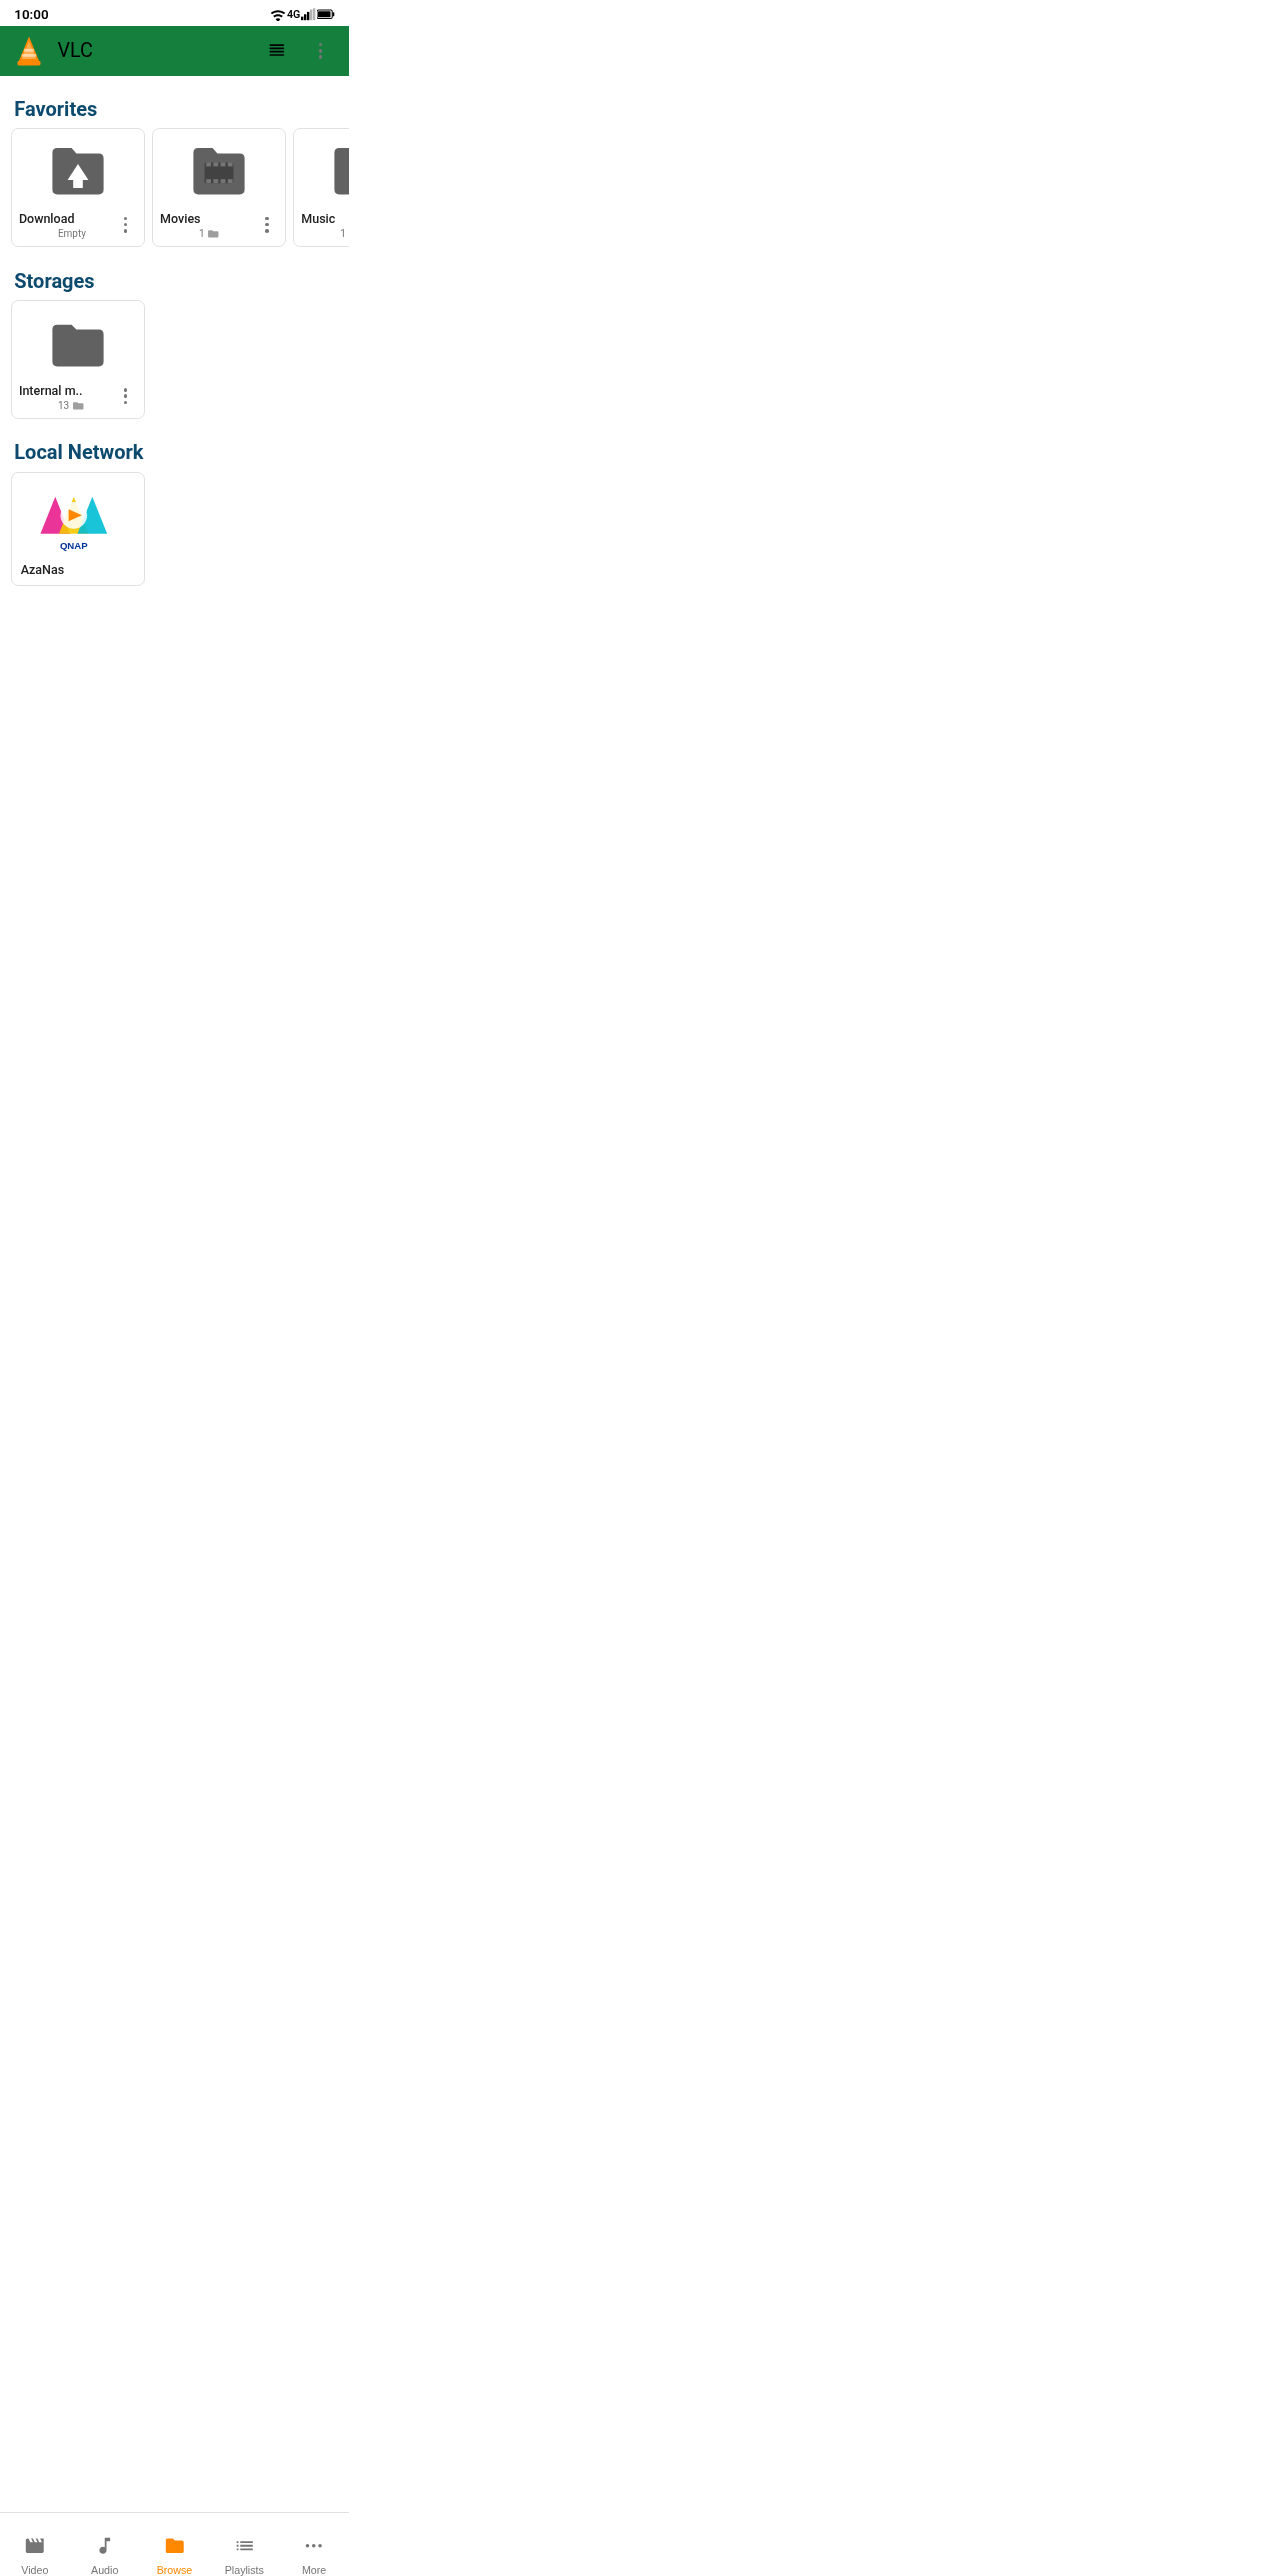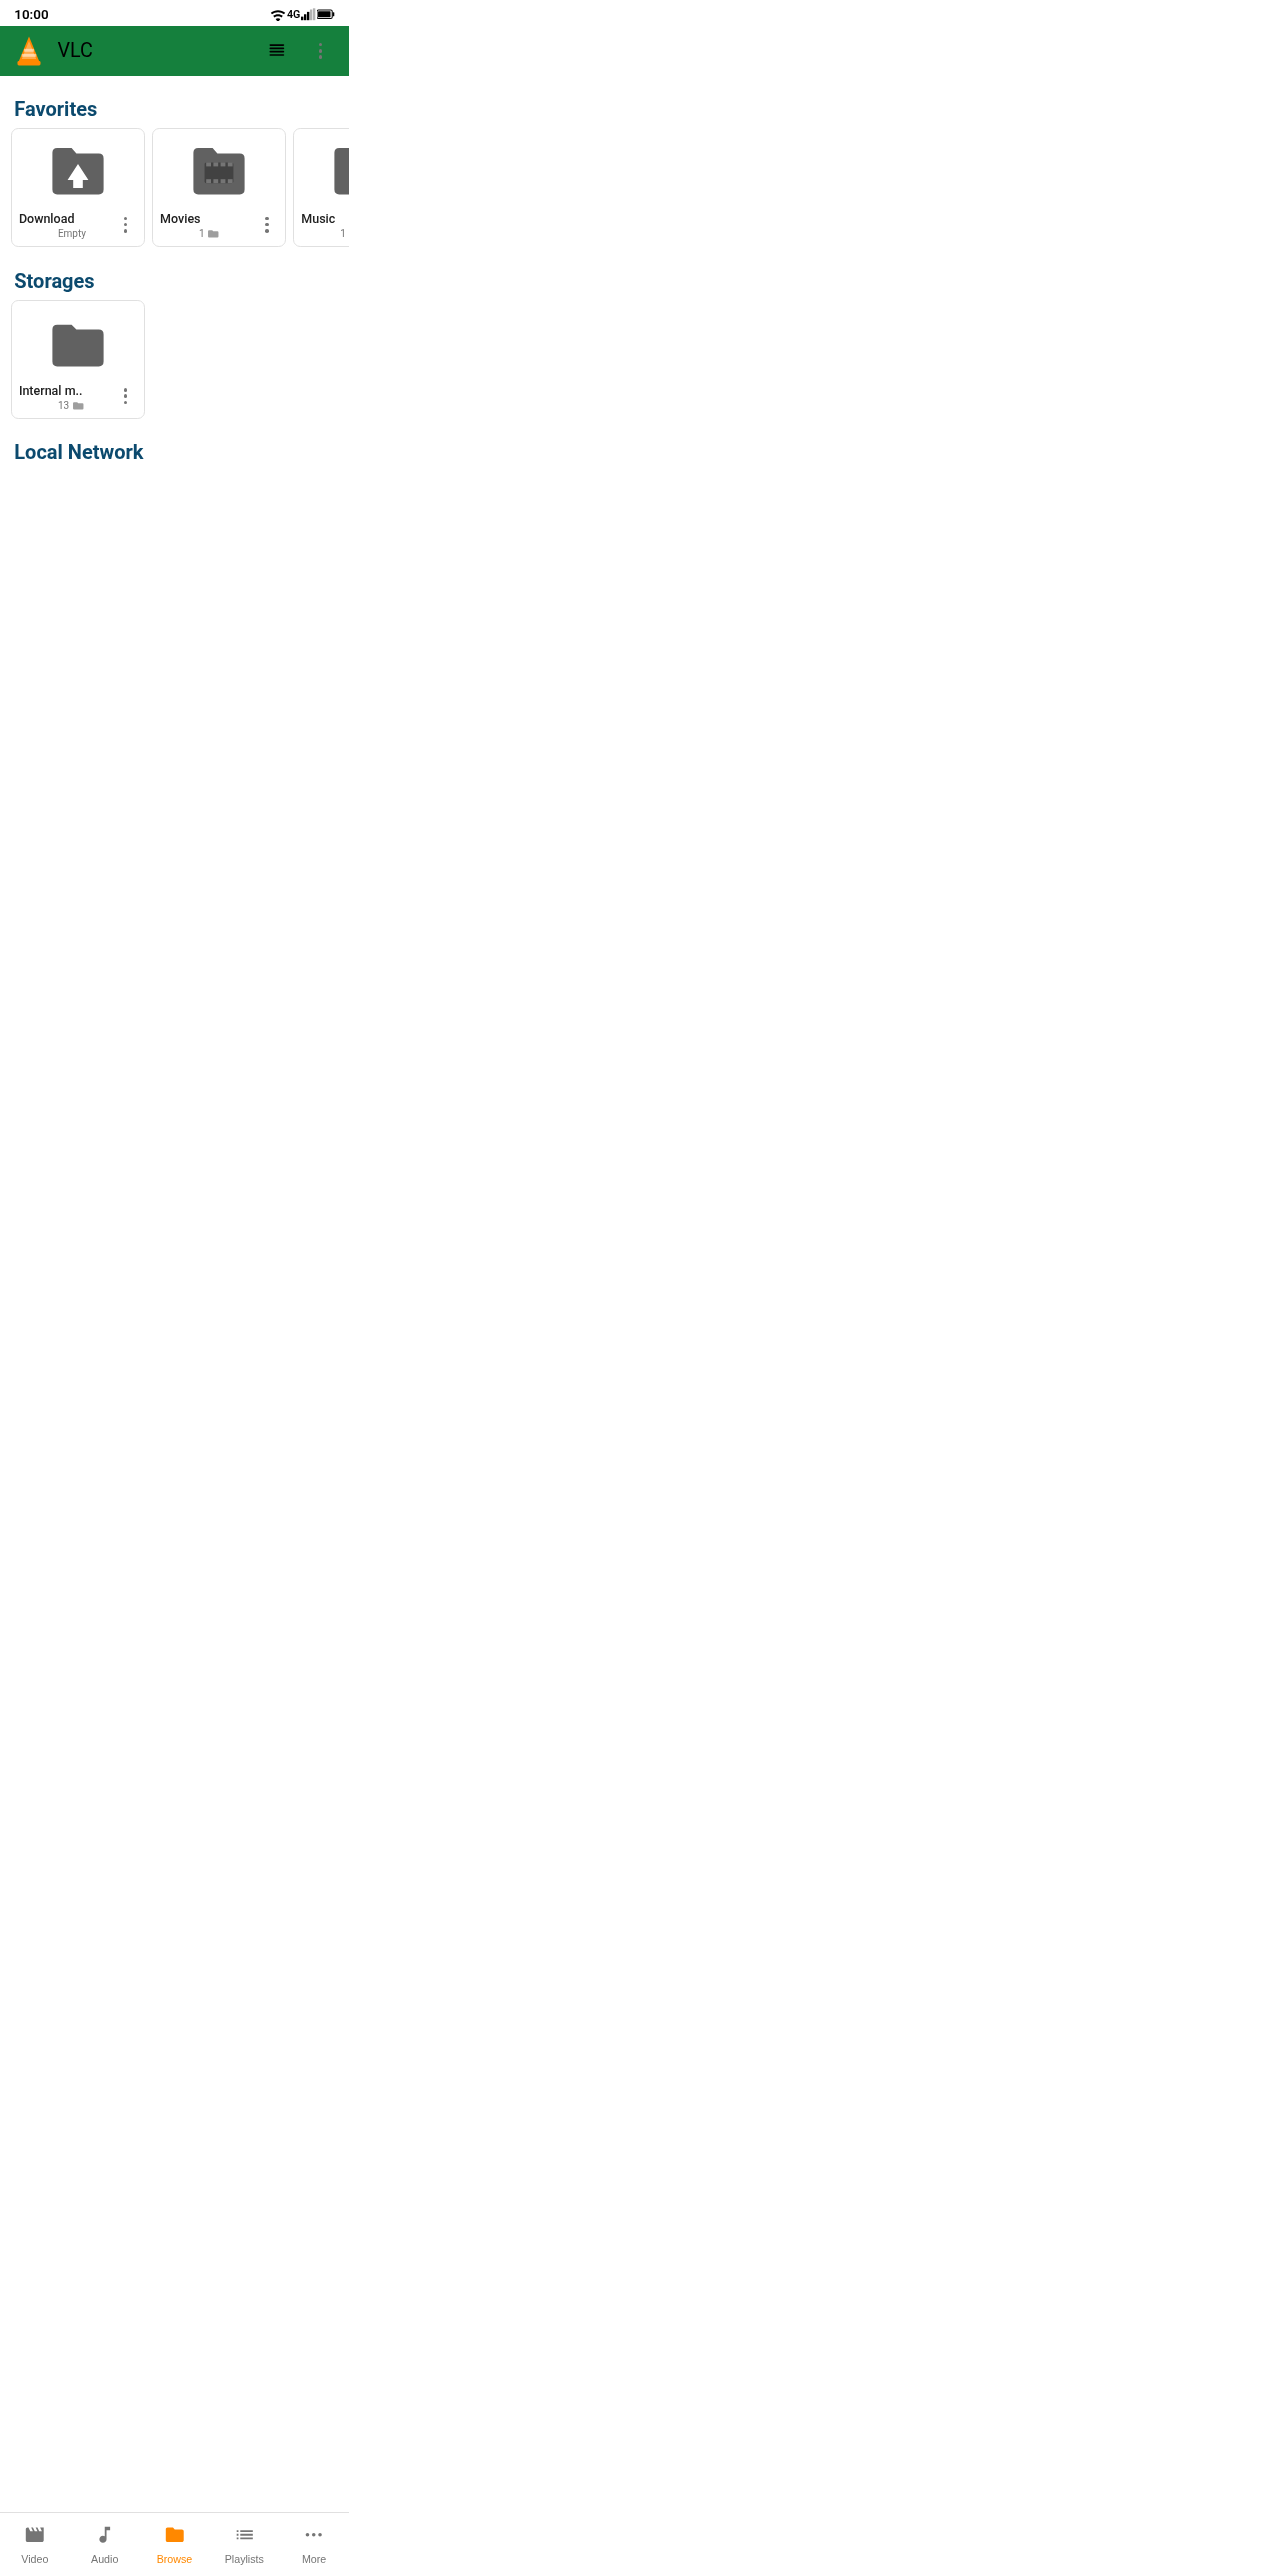--- a/index.html
+++ b/index.html
@@ -184,21 +184,21 @@
       background: #fff;
       border-top: 0.9px solid #e0e0e0;
       display: flex;
       align-items: stretch;
     }
     .nav-item {
       flex: 1;
       display: flex;
       flex-direction: column;
       align-items: center;
-      justify-content: center;
+      justify-content: flex-end;
       cursor: pointer;
       gap: 8px;
       border: none;
       background: transparent;
     }
     .nav-label {
       font-size: 10.7px;
       color: #757575;
     }
     .nav-label.active { color: #ff8800; }
@@ -389,20 +389,47 @@
               <span></span>
           </div>
         </button>
       </div>
 
     </div>
   </div>
 
   <div>
     <div class="section-header">Local Network</div>
+    <div class="cards-row">
+
+      <div class="qnap-card">
+        <div class="qnap-logo-wrapper">
+
+          <svg width="89" height="72" viewBox="0 0 120 90">
+
+            <rect x="5" y="5" width="110" height="70" rx="8" fill="#ffffff"></rect>
+
+            <polygon points="15,70 55,10 95,70" fill="none"></polygon>
+
+            <polygon points="10,65 30,15 50,65" fill="#e91e8c" opacity="0.9"></polygon>
+
+            <polygon points="35,65 55,15 75,65" fill="#f5c800" opacity="0.9"></polygon>
+
+            <polygon points="60,65 80,15 100,65" fill="#00bcd4" opacity="0.9"></polygon>
+
+            <circle cx="55" cy="40" r="18" fill="white" opacity="0.85"></circle>
+            <polygon points="48,32 48,48 66,40" fill="#ff8800"></polygon>
+
+            <text x="55" y="86" text-anchor="middle" font-size="13" font-weight="bold" fill="#003399" font-family="Arial">QNAP</text>
+          </svg>
+        </div>
+        <div class="qnap-title">AzaNas</div>
+      </div>
+
+    </div>
   </div>
 
 </div>
 
 <nav class="bottom-nav">
 
   <button class="nav-item">
     <svg width="21.5" height="21.5" viewBox="0 0 24 24">
       <path d="M18 4l2 4h-3l-2-4h-2l2 4h-3l-2-4H8l2 4H7L5 4H4c-1.1 0-1.99.9-1.99 2L2 18c0 1.1.9 2 2 2h16c1.1 0 2-.9 2-2V4h-4z" fill="#757575"></path>
     </svg>

